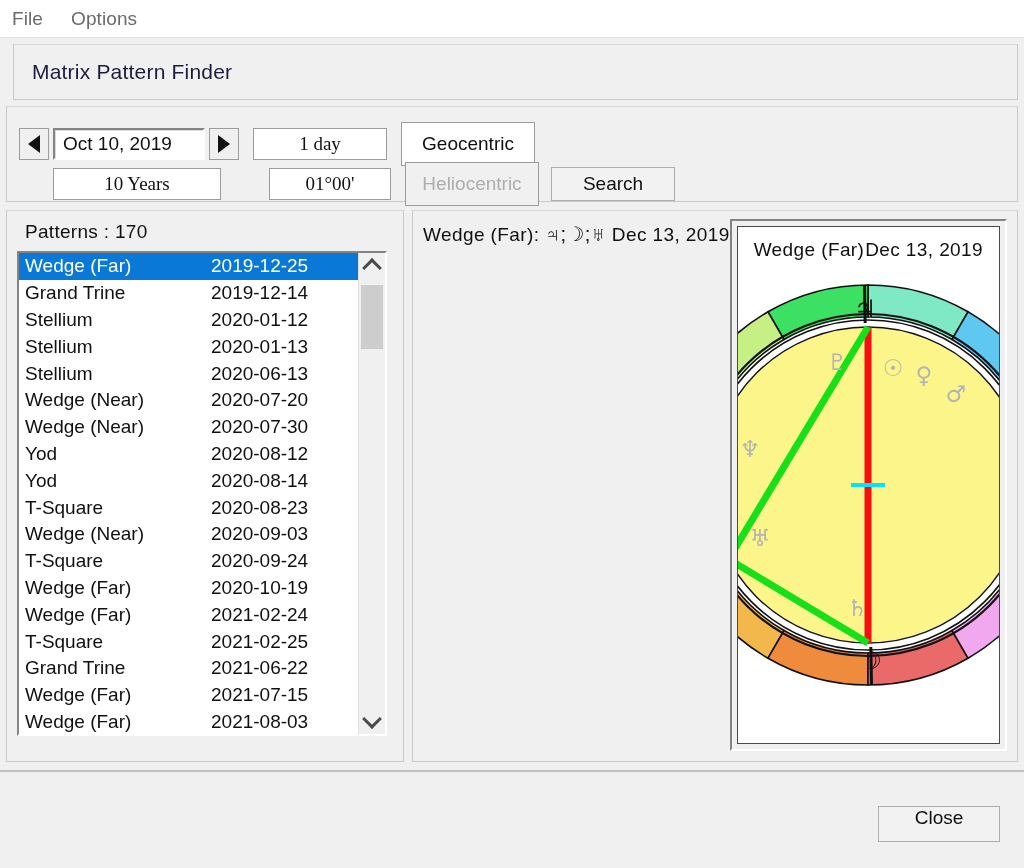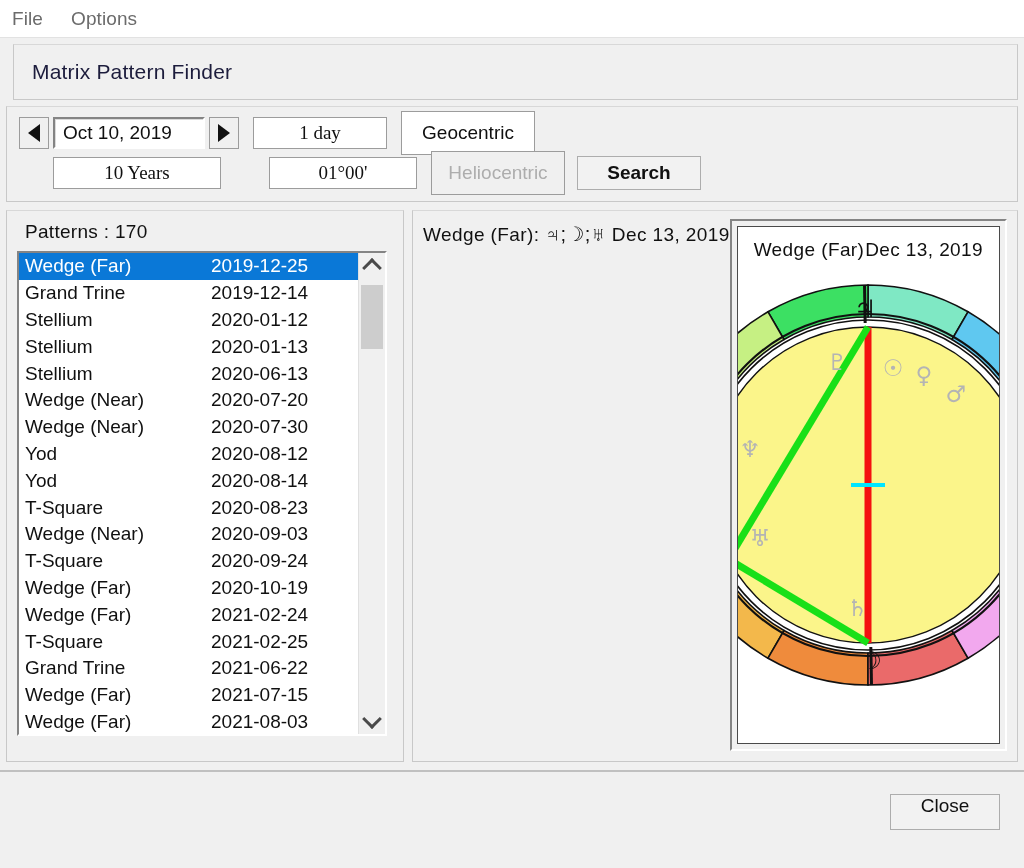--- a/index.html
+++ b/index.html
@@ -53,21 +53,21 @@
     font-size: 21px;
     color: #1c1c3c;
     letter-spacing: 0.2px;
   }
 
   
   .toolbar-panel {
     margin: 6px 6px 0 6px;
     height: 96px;
     box-sizing: border-box;
-    padding: 9px 0 0 12px;
+    padding: 20px 0 0 12px;
     position: relative;
   }
   .tb-row {
     display: flex;
     align-items: center;
     height: 34px;
   }
   .tb-row + .tb-row { margin-top: 6px; }
 
   .spin-btn {
@@ -108,21 +108,21 @@
   }
   .date-field {
     width: 152px;
     margin-left: 4px;
     padding-left: 8px;
     justify-content: flex-start;
   }
   .centered { justify-content: center; font-family: Liberation Serif, serif; }
   .dur-field  { width: 168px; margin-left: 4px; }
   .step-field { width: 134px; margin-left: 14px; }
-  .orb-field  { width: 148px; margin-left: 14px; }
+  .orb-field  { width: 122px; margin-left: 14px; }
 
   .mode-btn {
     height: 44px;
     width: 134px;
     background: #ffffff;
     border: 1px solid #9c9c9c;
     box-sizing: border-box;
     display: flex;
     align-items: center;
     justify-content: center;
@@ -141,21 +141,20 @@
     margin-left: 12px;
     background: #f2f2f2;
     border: 1px solid #adadad;
     box-sizing: border-box;
     display: flex;
     align-items: center;
     justify-content: center;
     font-size: 19px;
     color: #101010;
     cursor: pointer;
-    font-weight: bold;
   }
 
   
   .body-area {
     margin: 8px 6px 0 6px;
     height: 552px;
     display: flex;
     box-sizing: border-box;
   }
 
@@ -296,22 +295,22 @@
   .footer {
     margin-top: 8px;
     height: 56px;
     position: relative;
     border-top: 2px solid #c0c0c0;
     background: #f0f0f0;
   }
   .footer-btn {
     position: absolute;
     right: 24px;
-    top: 22px;
-    width: 110px;
+    top: 34px;
+    width: 122px;
     height: 36px;
     background: #f2f2f2;
     border: 1px solid #adadad;
     box-sizing: border-box;
     display: flex;
     align-items: flex-start;
     justify-content: center;
     font-size: 19px;
     color: #101010;
     overflow: hidden;

